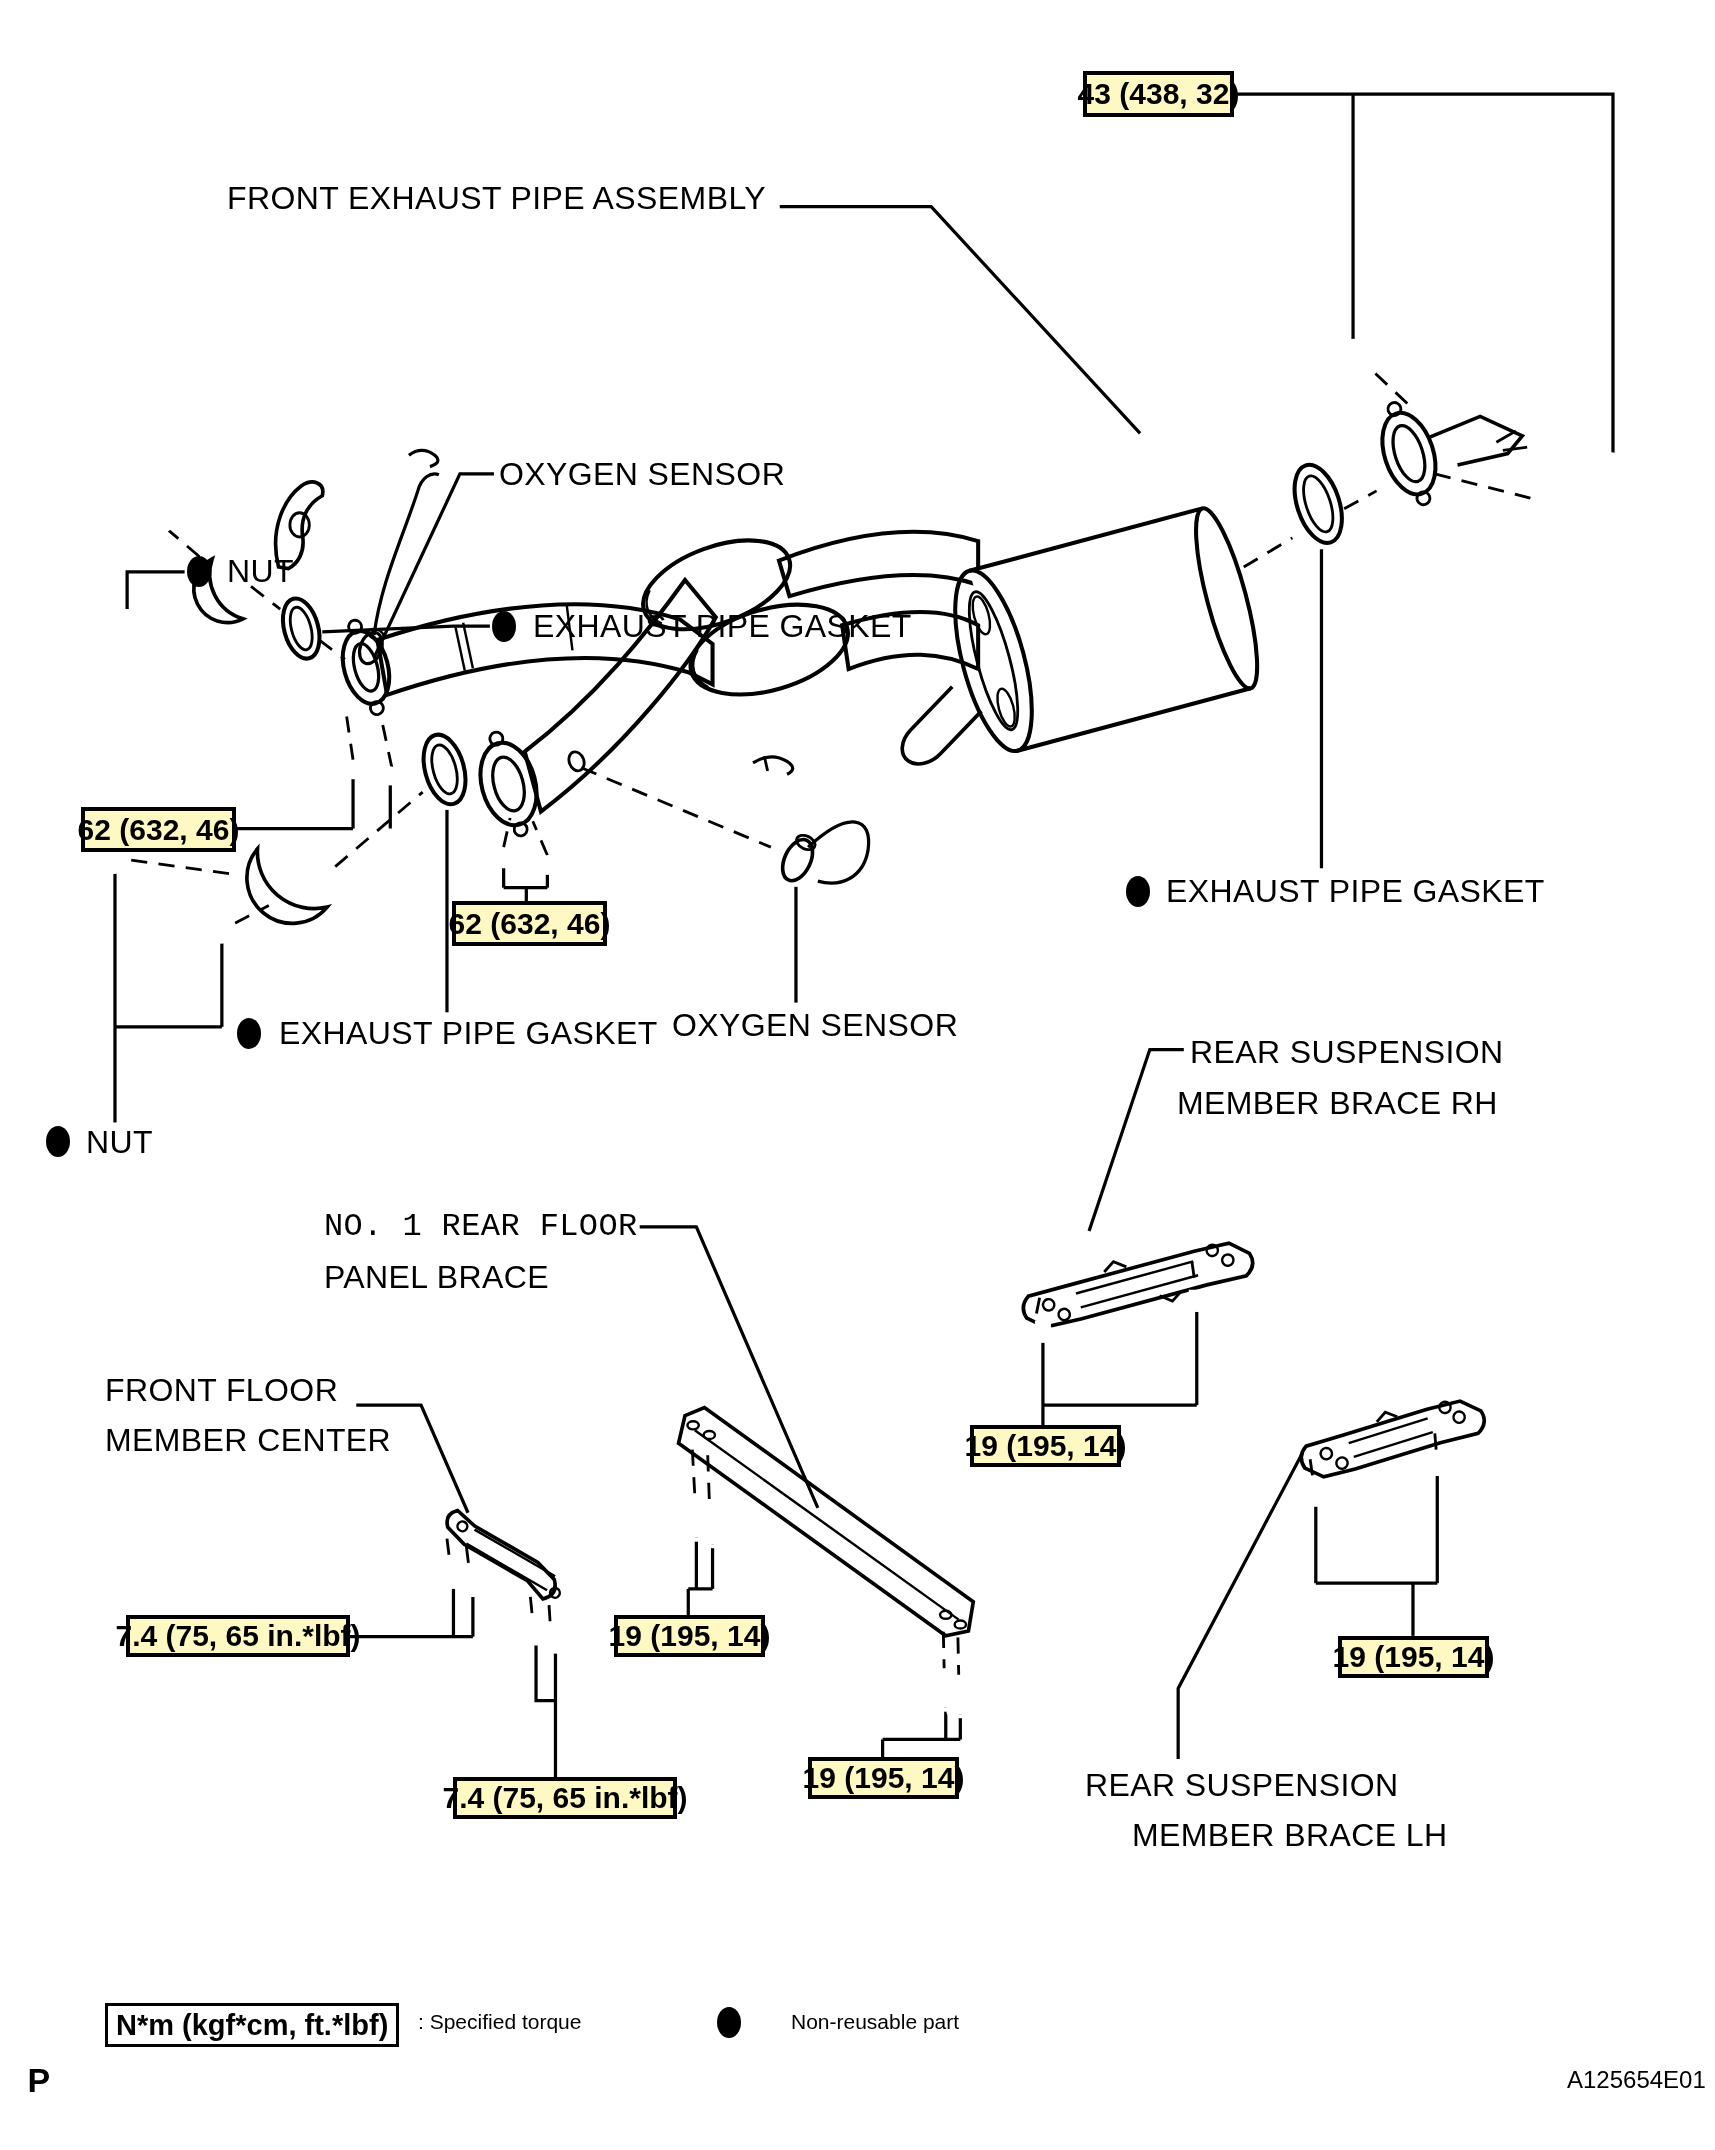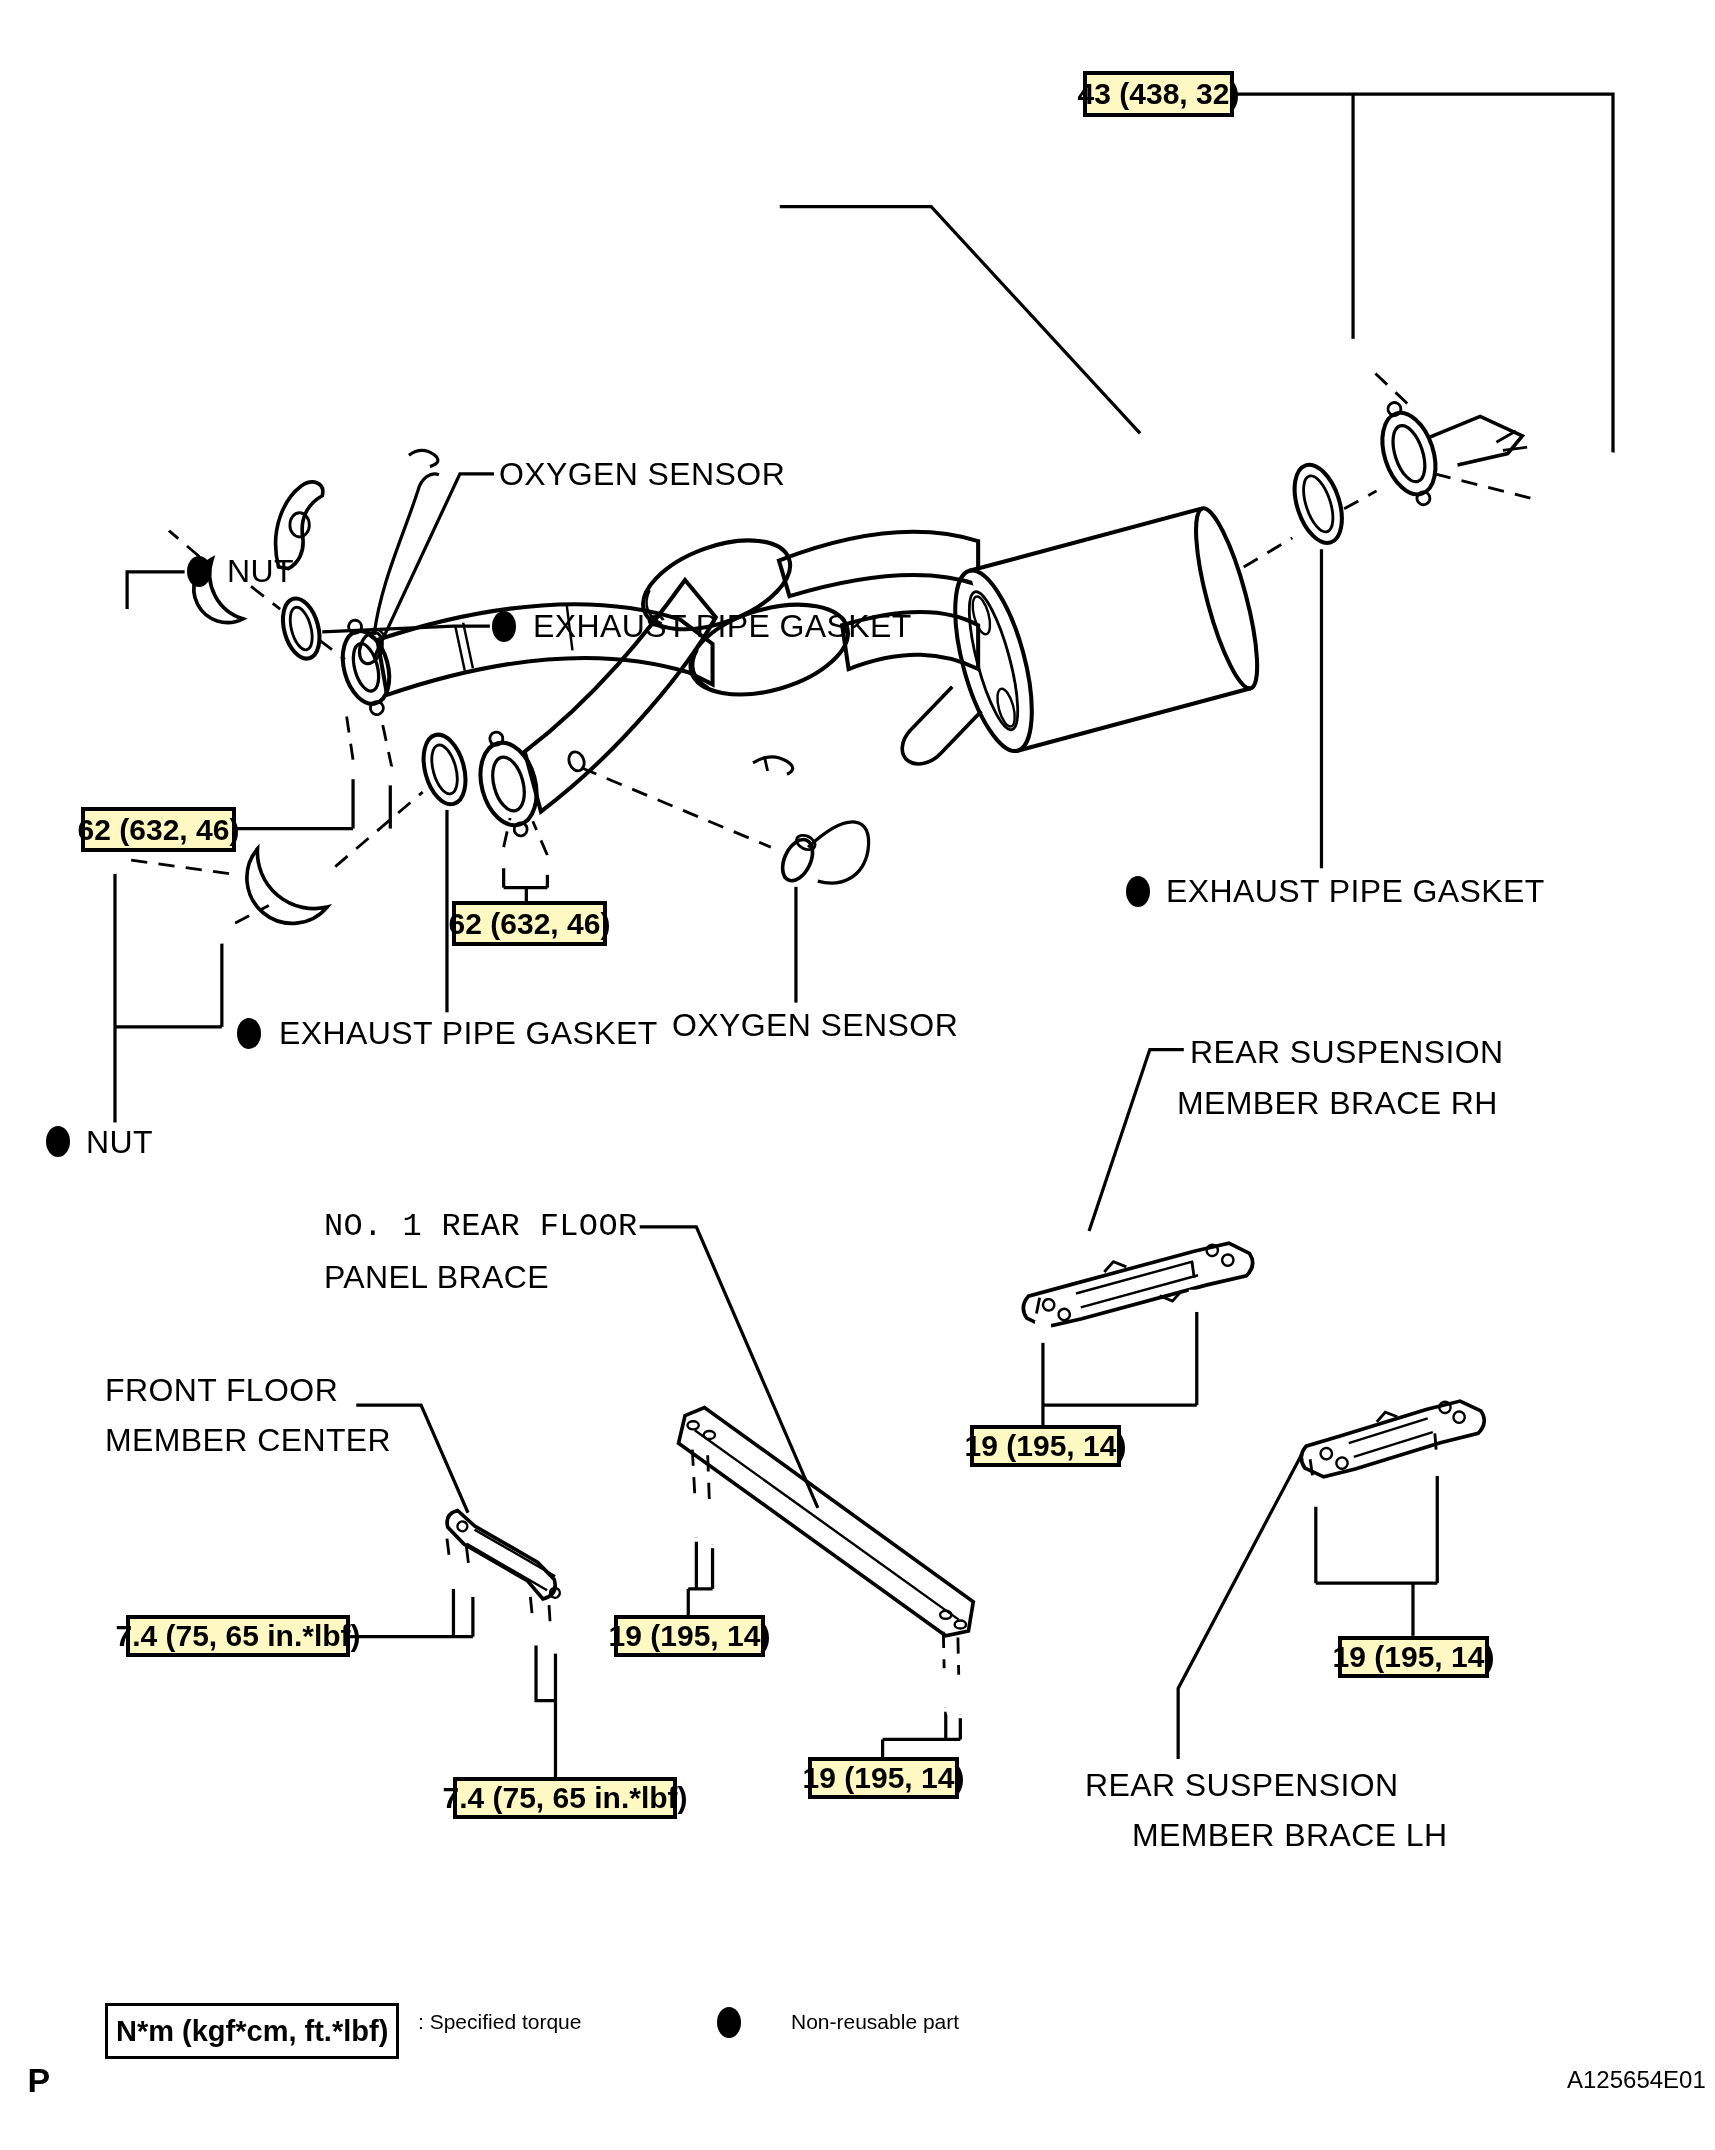--- a/index.html
+++ b/index.html
@@ -348,20 +348,21 @@
       <circle class="ln" cx="1646" cy="1796" r="7" stroke-width="3"></circle>
       <circle class="ln" cx="1786" cy="1760" r="7" stroke-width="3"></circle>
       <circle class="ln" cx="1800" cy="1776" r="7" stroke-width="3"></circle>
       <path class="ln" d="M1700,1757 l13,-9 l13,9" stroke-width="3.5"></path>
     </g>
   </g>
   <use href="#bw" transform="translate(1625,1848) scale(0.9)"></use>
   <use href="#bw" transform="translate(1775,1810) scale(0.9)"></use>
 </svg>
 
+<div class="lbl" style="left:227px;top:182px;">FRONT EXHAUST PIPE ASSEMBLY</div>
 <div class="lbl" style="left:499px;top:458px;">OXYGEN SENSOR</div>
 
 <span class="dot" style="left:187px;top:556px;"></span>
 <div class="lbl" style="left:227px;top:555px;">NUT</div>
 
 <span class="dot" style="left:492px;top:611px;"></span>
 <div class="lbl" style="left:533px;top:610px;">EXHAUST PIPE GASKET</div>
 
 <span class="dot" style="left:1126px;top:876px;"></span>
 <div class="lbl" style="left:1166px;top:875px;">EXHAUST PIPE GASKET</div>
@@ -389,21 +390,21 @@
 <div class="tbox" style="left:1083px;top:71px;width:151px;height:46px;">43 (438, 32)</div>
 <div class="tbox" style="left:81px;top:807px;width:155px;height:45px;">62 (632, 46)</div>
 <div class="tbox" style="left:452px;top:901px;width:155px;height:45px;">62 (632, 46)</div>
 <div class="tbox" style="left:970px;top:1425px;width:151px;height:42px;">19 (195, 14)</div>
 <div class="tbox" style="left:614px;top:1615px;width:151px;height:42px;">19 (195, 14)</div>
 <div class="tbox" style="left:808px;top:1757px;width:151px;height:42px;">19 (195, 14)</div>
 <div class="tbox" style="left:1338px;top:1636px;width:151px;height:42px;">19 (195, 14)</div>
 <div class="tbox" style="left:126px;top:1615px;width:224px;height:42px;">7.4 (75, 65 in.*lbf)</div>
 <div class="tbox" style="left:453px;top:1777px;width:224px;height:42px;">7.4 (75, 65 in.*lbf)</div>
 
-<div class="legendbox" style="left:105px;top:2003px;height:56px;">N*m (kgf*cm, ft.*lbf)</div>
+<div class="legendbox" style="left:105px;top:2003px;height:44px;">N*m (kgf*cm, ft.*lbf)</div>
 <div class="legend" style="left:418px;top:2010px;">: Specified torque</div>
 <span class="dot" style="left:717px;top:2007px;"></span>
 <div class="legend" style="left:761px;top:2010px;margin-left:30px;">Non-reusable part</div>
 
 <div class="code" style="left:1567px;top:2066px;">A125654E01</div>
 <div class="pmark" style="left:27.5px;top:2061px;">P</div>
 
 </div>
 
 

